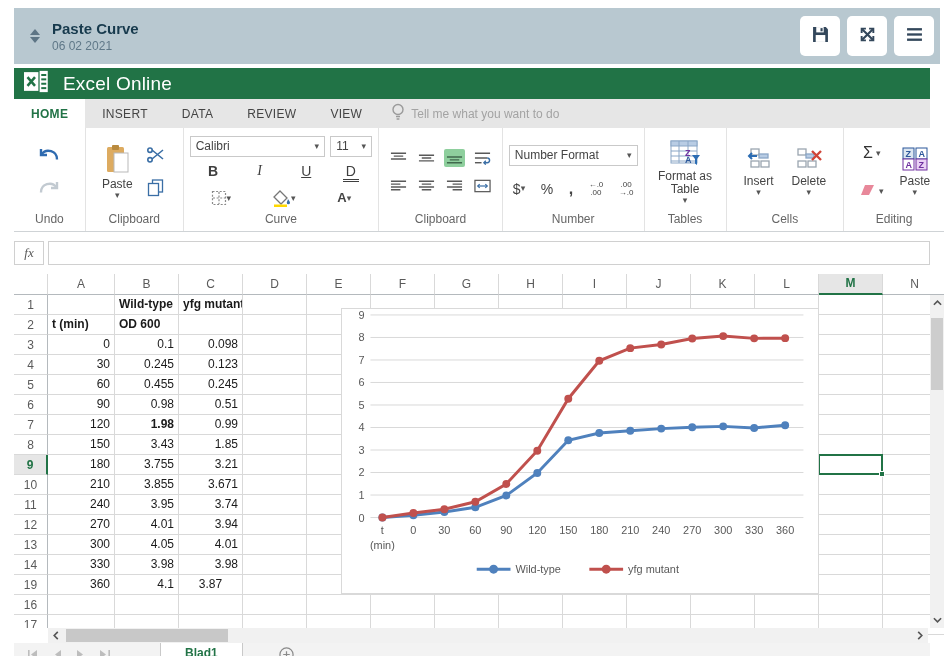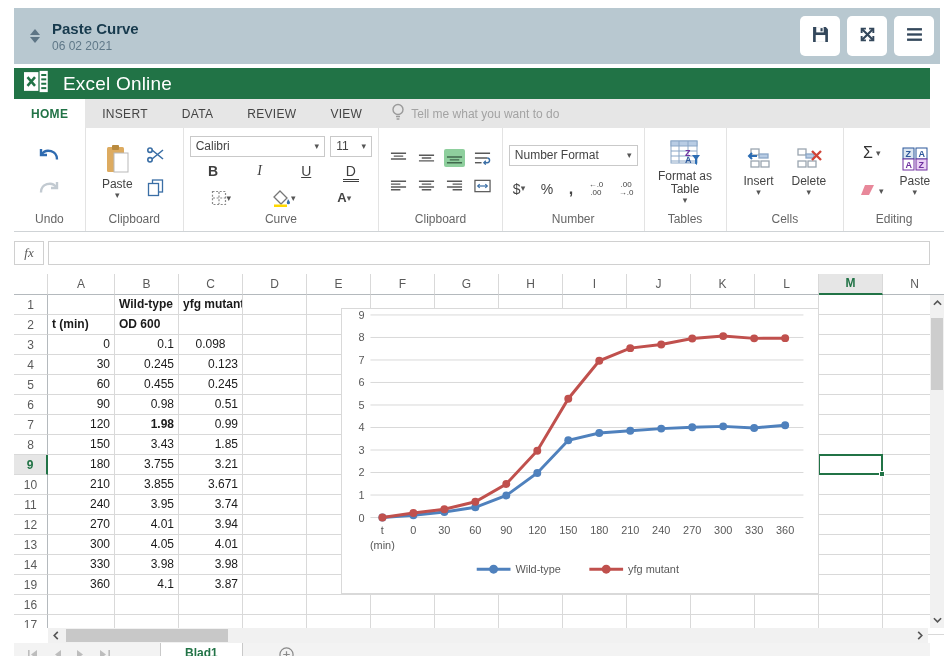--- a/index.html
+++ b/index.html
@@ -495,21 +495,21 @@
           <div class="cell" style="width: 64px;"></div>
           <div class="cell" style="width: 64px;"></div>
           <div class="cell" style="width: 64px;"></div>
           <div class="cell" style="width: 64px;"></div>
           <div class="cell" style="width: 64px;"></div>
         </div>
         <div class="g-row">
           <div class="rowhdr">3</div>
           <div class="cell num" style="width: 67px;">0</div>
           <div class="cell num" style="width: 64px;">0.1</div>
-          <div class="cell num" style="width: 64px; text-align: center;">0.098</div>
+          <div class="cell num" style="width: 64px;">0.098</div>
           <div class="cell" style="width: 64px;"></div>
           <div class="cell" style="width: 64px;"></div>
           <div class="cell" style="width: 64px;"></div>
           <div class="cell" style="width: 64px;"></div>
           <div class="cell" style="width: 64px;"></div>
           <div class="cell" style="width: 64px;"></div>
           <div class="cell" style="width: 64px;"></div>
           <div class="cell" style="width: 64px;"></div>
           <div class="cell" style="width: 64px;"></div>
           <div class="cell" style="width: 64px;"></div>
@@ -699,21 +699,21 @@
           <div class="cell" style="width: 64px;"></div>
           <div class="cell" style="width: 64px;"></div>
           <div class="cell" style="width: 64px;"></div>
           <div class="cell" style="width: 64px;"></div>
           <div class="cell" style="width: 64px;"></div>
         </div>
         <div class="g-row">
           <div class="rowhdr">19</div>
           <div class="cell num" style="width: 67px;">360</div>
           <div class="cell num" style="width: 64px;">4.1</div>
-          <div class="cell num" style="width: 64px;">3.87</div>
+          <div class="cell num" style="width: 64px; text-align: center;">3.87</div>
           <div class="cell" style="width: 64px;"></div>
           <div class="cell" style="width: 64px;"></div>
           <div class="cell" style="width: 64px;"></div>
           <div class="cell" style="width: 64px;"></div>
           <div class="cell" style="width: 64px;"></div>
           <div class="cell" style="width: 64px;"></div>
           <div class="cell" style="width: 64px;"></div>
           <div class="cell" style="width: 64px;"></div>
           <div class="cell" style="width: 64px;"></div>
           <div class="cell" style="width: 64px;"></div>

